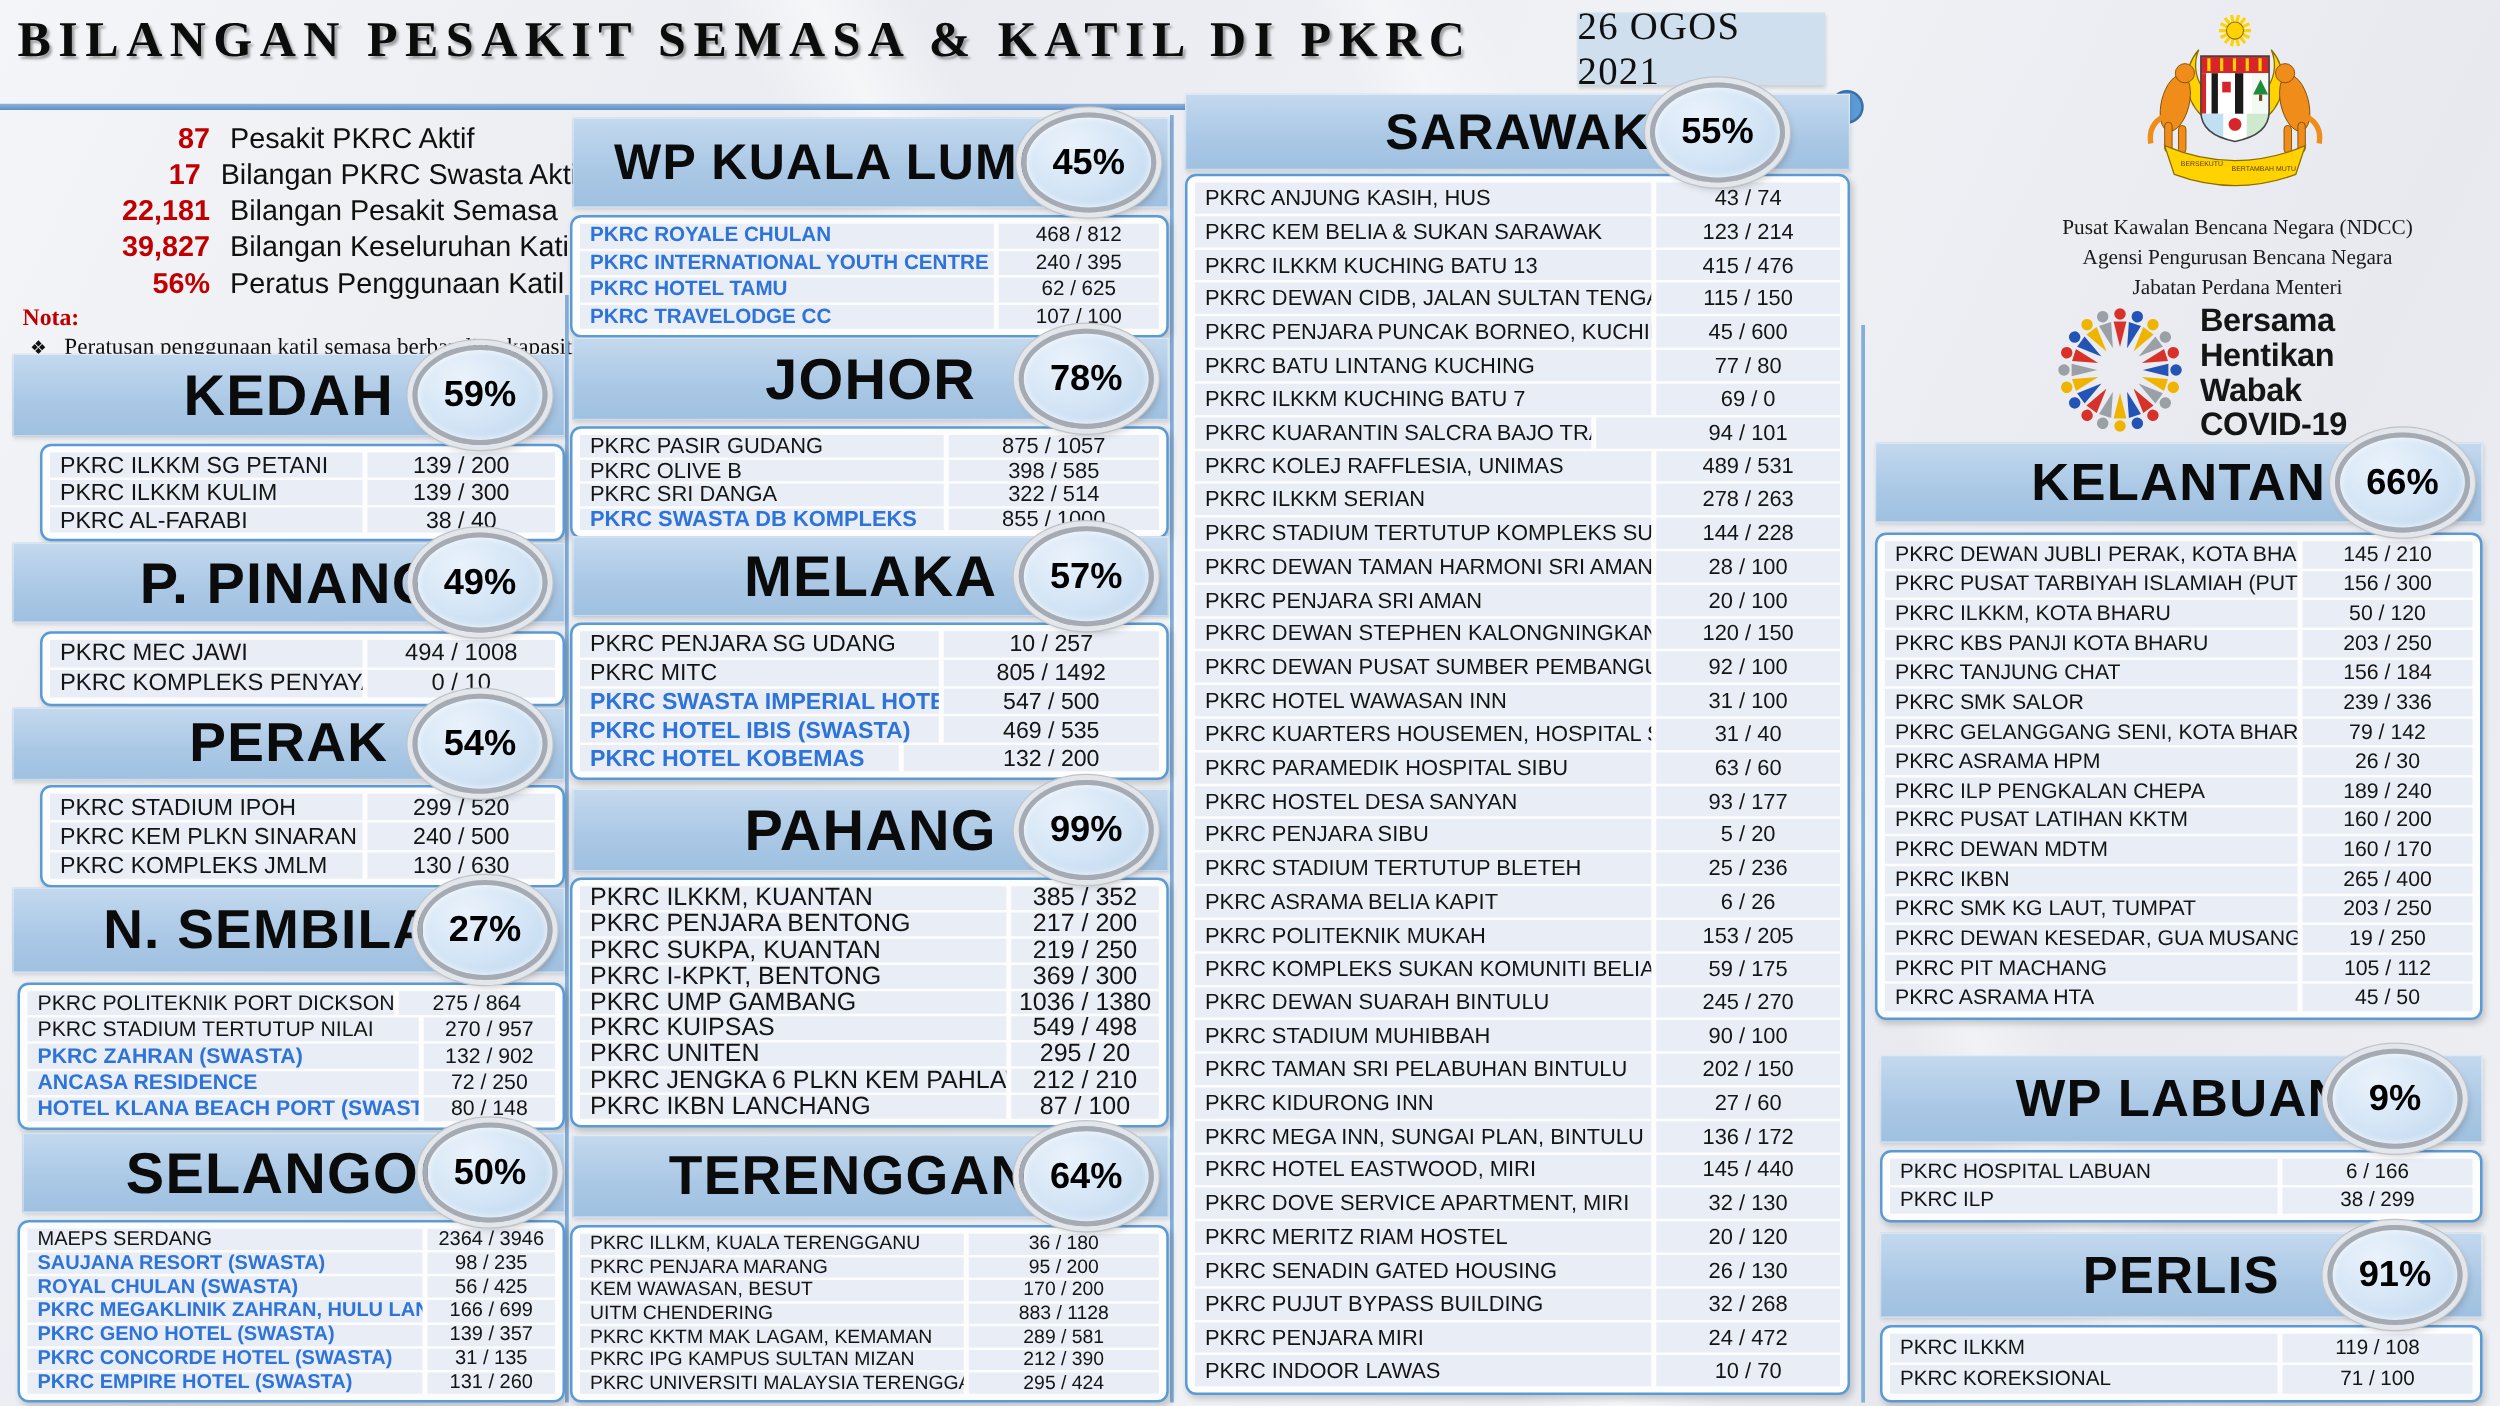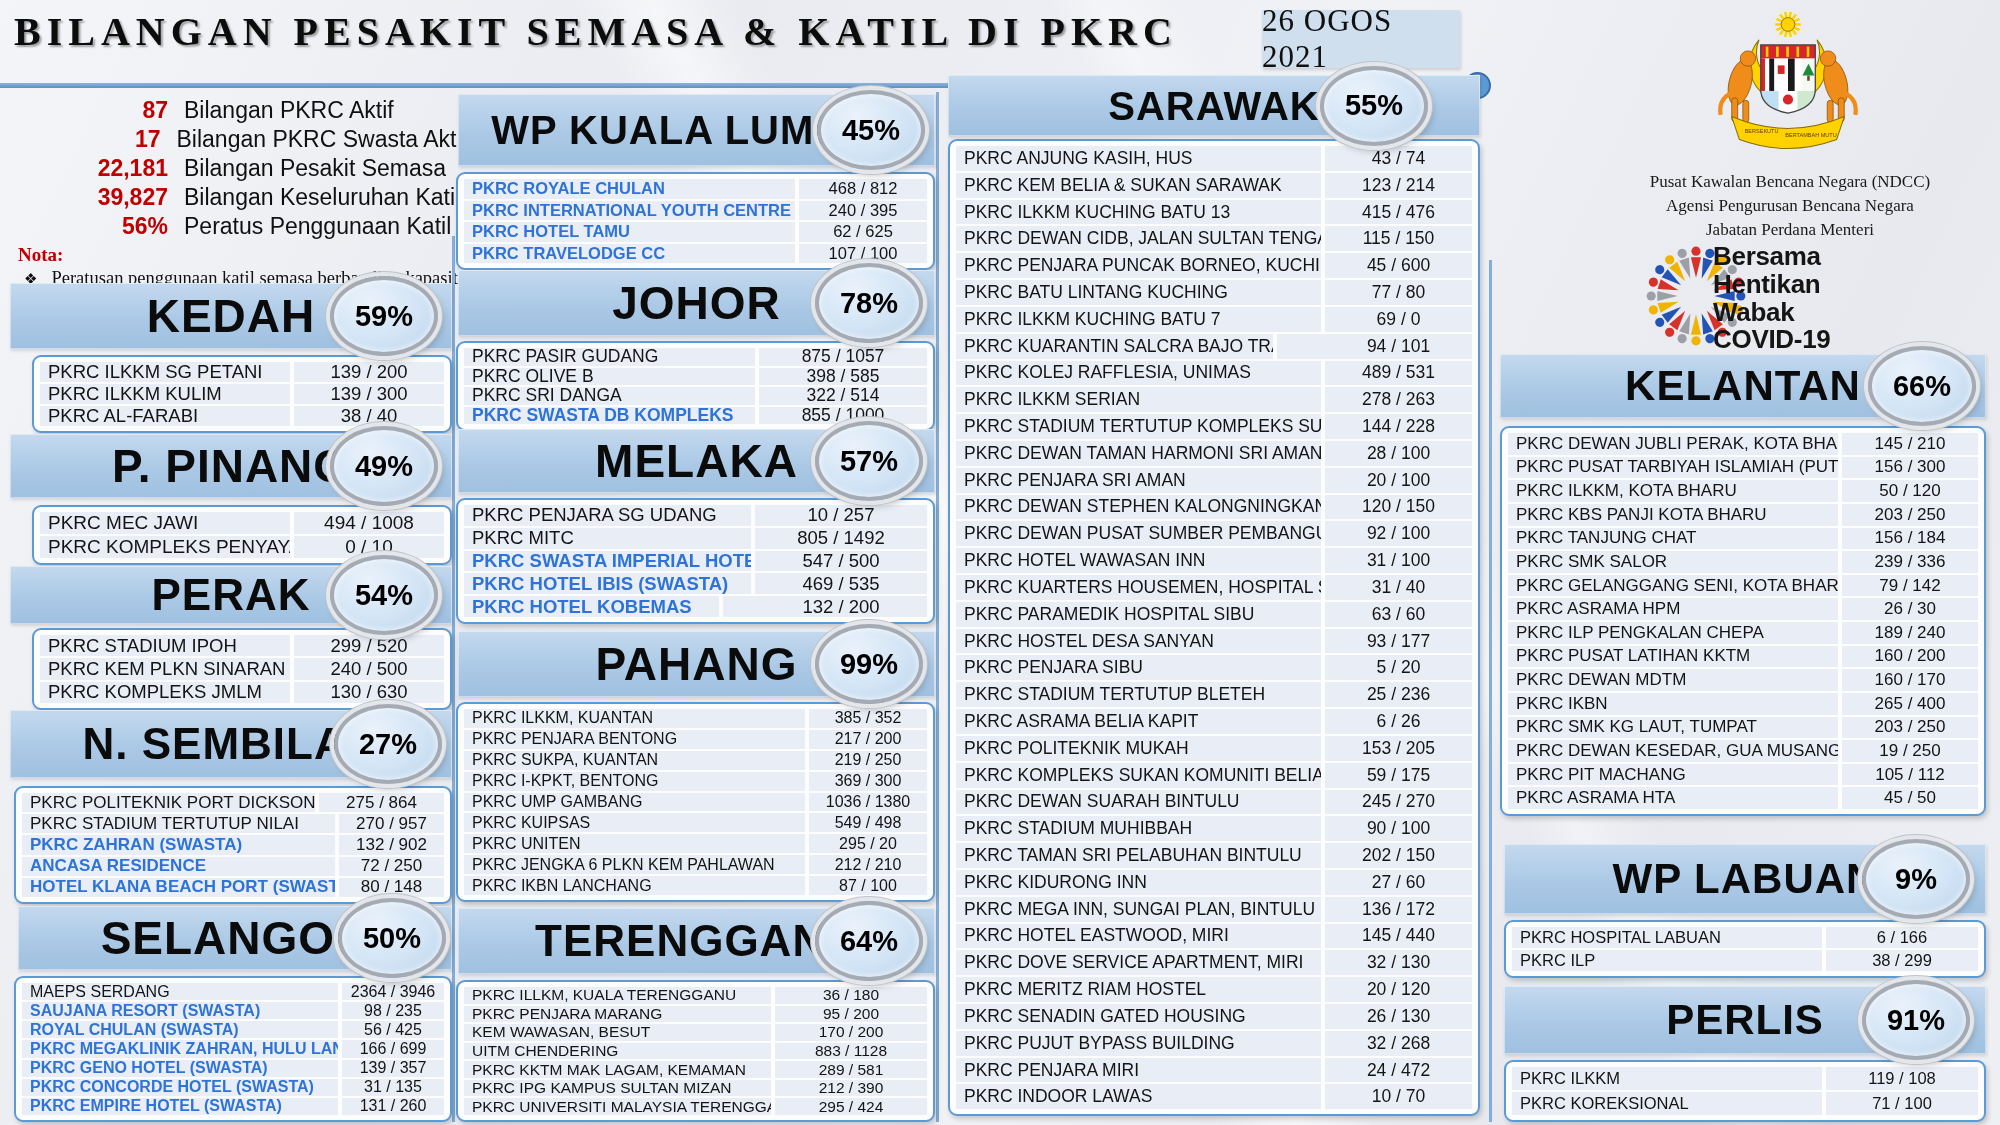--- a/index.html
+++ b/index.html
@@ -38,21 +38,21 @@
   .sumlab{margin-left:16px;font-size:23px;color:#101010;white-space:nowrap;}
   .nota{left:18px;top:244px;width:470px;font-family:"Liberation Serif",serif;}
   .nota .nlabel{color:#c00000;font-weight:bold;font-size:19px;}
   .nota .nline{font-size:18.5px;color:#101010;white-space:nowrap;margin-top:2px;}
   .nota .nbullet{margin:0 14px 0 6px;font-size:15px;}
   
   .crest{left:1700px;top:4px;width:176px;height:162px;}
   .ndcc{left:1625px;top:170px;width:330px;text-align:center;
     font-family:"Liberation Serif",serif;font-size:17px;color:#1a1a1a;line-height:1.42;}
   .covid-logo{left:1641px;top:241px;width:110px;height:110px;}
-  .campaign{left:1713px;top:243px;font-weight:bold;color:#151515;
+  .campaign{left:1760px;top:243px;font-weight:bold;color:#151515;
     font-size:26px;line-height:1.07;letter-spacing:-.3px;}
   
   .vsep{position:absolute;width:2.5px;background:#83aed9;}
   
   .panel{position:absolute;}
   .phead{
     position:relative;display:flex;align-items:center;justify-content:center;
     background:linear-gradient(180deg,#c4d9ee 0%,#abc9e6 55%,#9fc0e0 100%);
     box-shadow:inset 0 0 0 1px rgba(255,255,255,.45),1px 2px 3px rgba(0,0,0,.12);
   }
@@ -82,21 +82,21 @@
 <body>
 
 <div class="abs title">BILANGAN PESAKIT SEMASA &amp; KATIL DI PKRC</div>
 <div class="abs date-box">26 OGOS 2021</div>
 <div class="abs title-rule"></div>
 <div class="abs title-dot"></div>
 
 <div class="abs summary" id="summary-rows">
     <div class="sumrow">
       <span class="sumval">87</span>
-      <span class="sumlab">Bilangan PKRC Aktif</span>
+      <span class="sumlab">Pesakit PKRC Aktif</span>
     </div>
     <div class="sumrow">
       <span class="sumval">17</span>
       <span class="sumlab">Bilangan PKRC Swasta Aktif</span>
     </div>
     <div class="sumrow">
       <span class="sumval">22,181</span>
       <span class="sumlab">Bilangan Pesakit Semasa</span>
     </div>
     <div class="sumrow">
@@ -498,21 +498,21 @@
         </div>
       </div>
     </section>
     <section class="panel" style="left: 458px; top: 631px; width: 477px;">
       <div class="phead" style="height: 66px; align-items: center;">
         <span class="pname" style="font-size: 46px;">PAHANG</span>
         <span class="badge" style="right: 12px;">
           <b>99%</b>
         </span>
       </div>
-      <div class="tbox" style="left: -2px; top: 71px; width: 479px; height: 200px; font-size: 16px;">
+      <div class="tbox" style="left: -2px; top: 71px; width: 479px; height: 200px; font-size: 20px;">
         <div class="frow">
           <span class="fname">PKRC ILKKM, KUANTAN</span>
           <span class="fval" style="width: 118px;">385 / 352</span>
         </div>
         <div class="frow">
           <span class="fname">PKRC PENJARA BENTONG</span>
           <span class="fval" style="width: 118px;">217 / 200</span>
         </div>
         <div class="frow">
           <span class="fname">PKRC SUKPA, KUANTAN</span>

